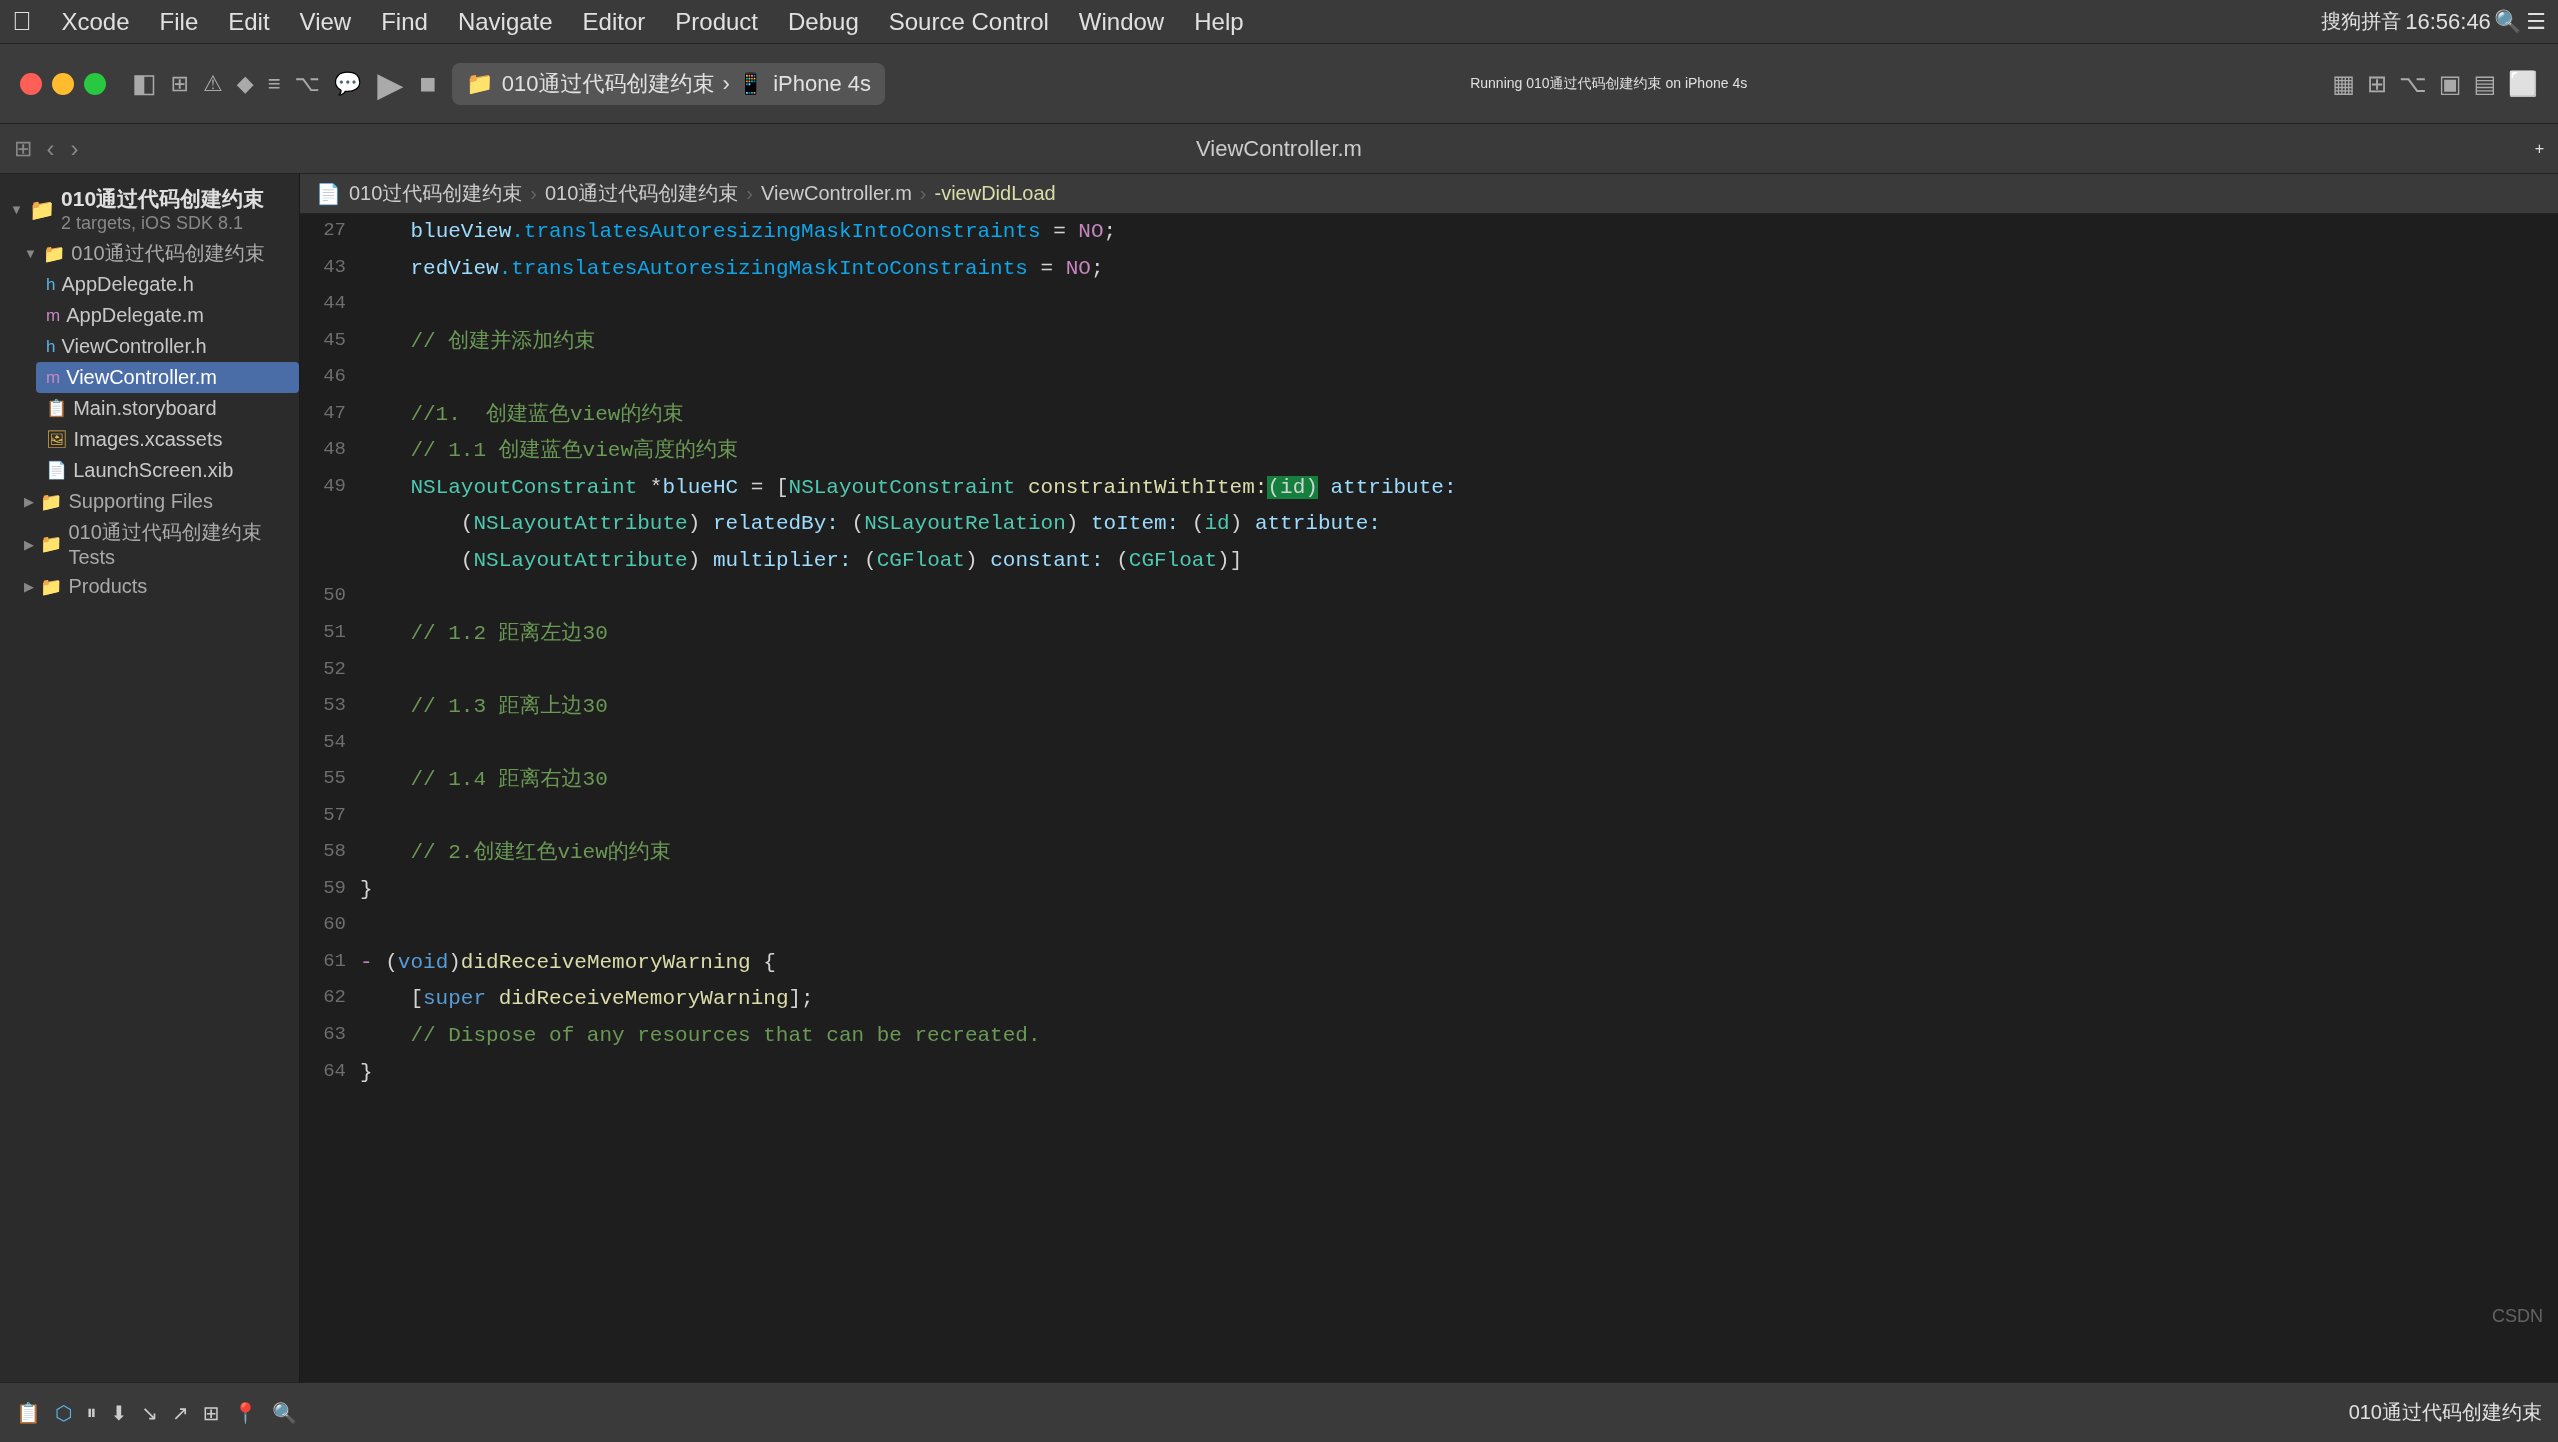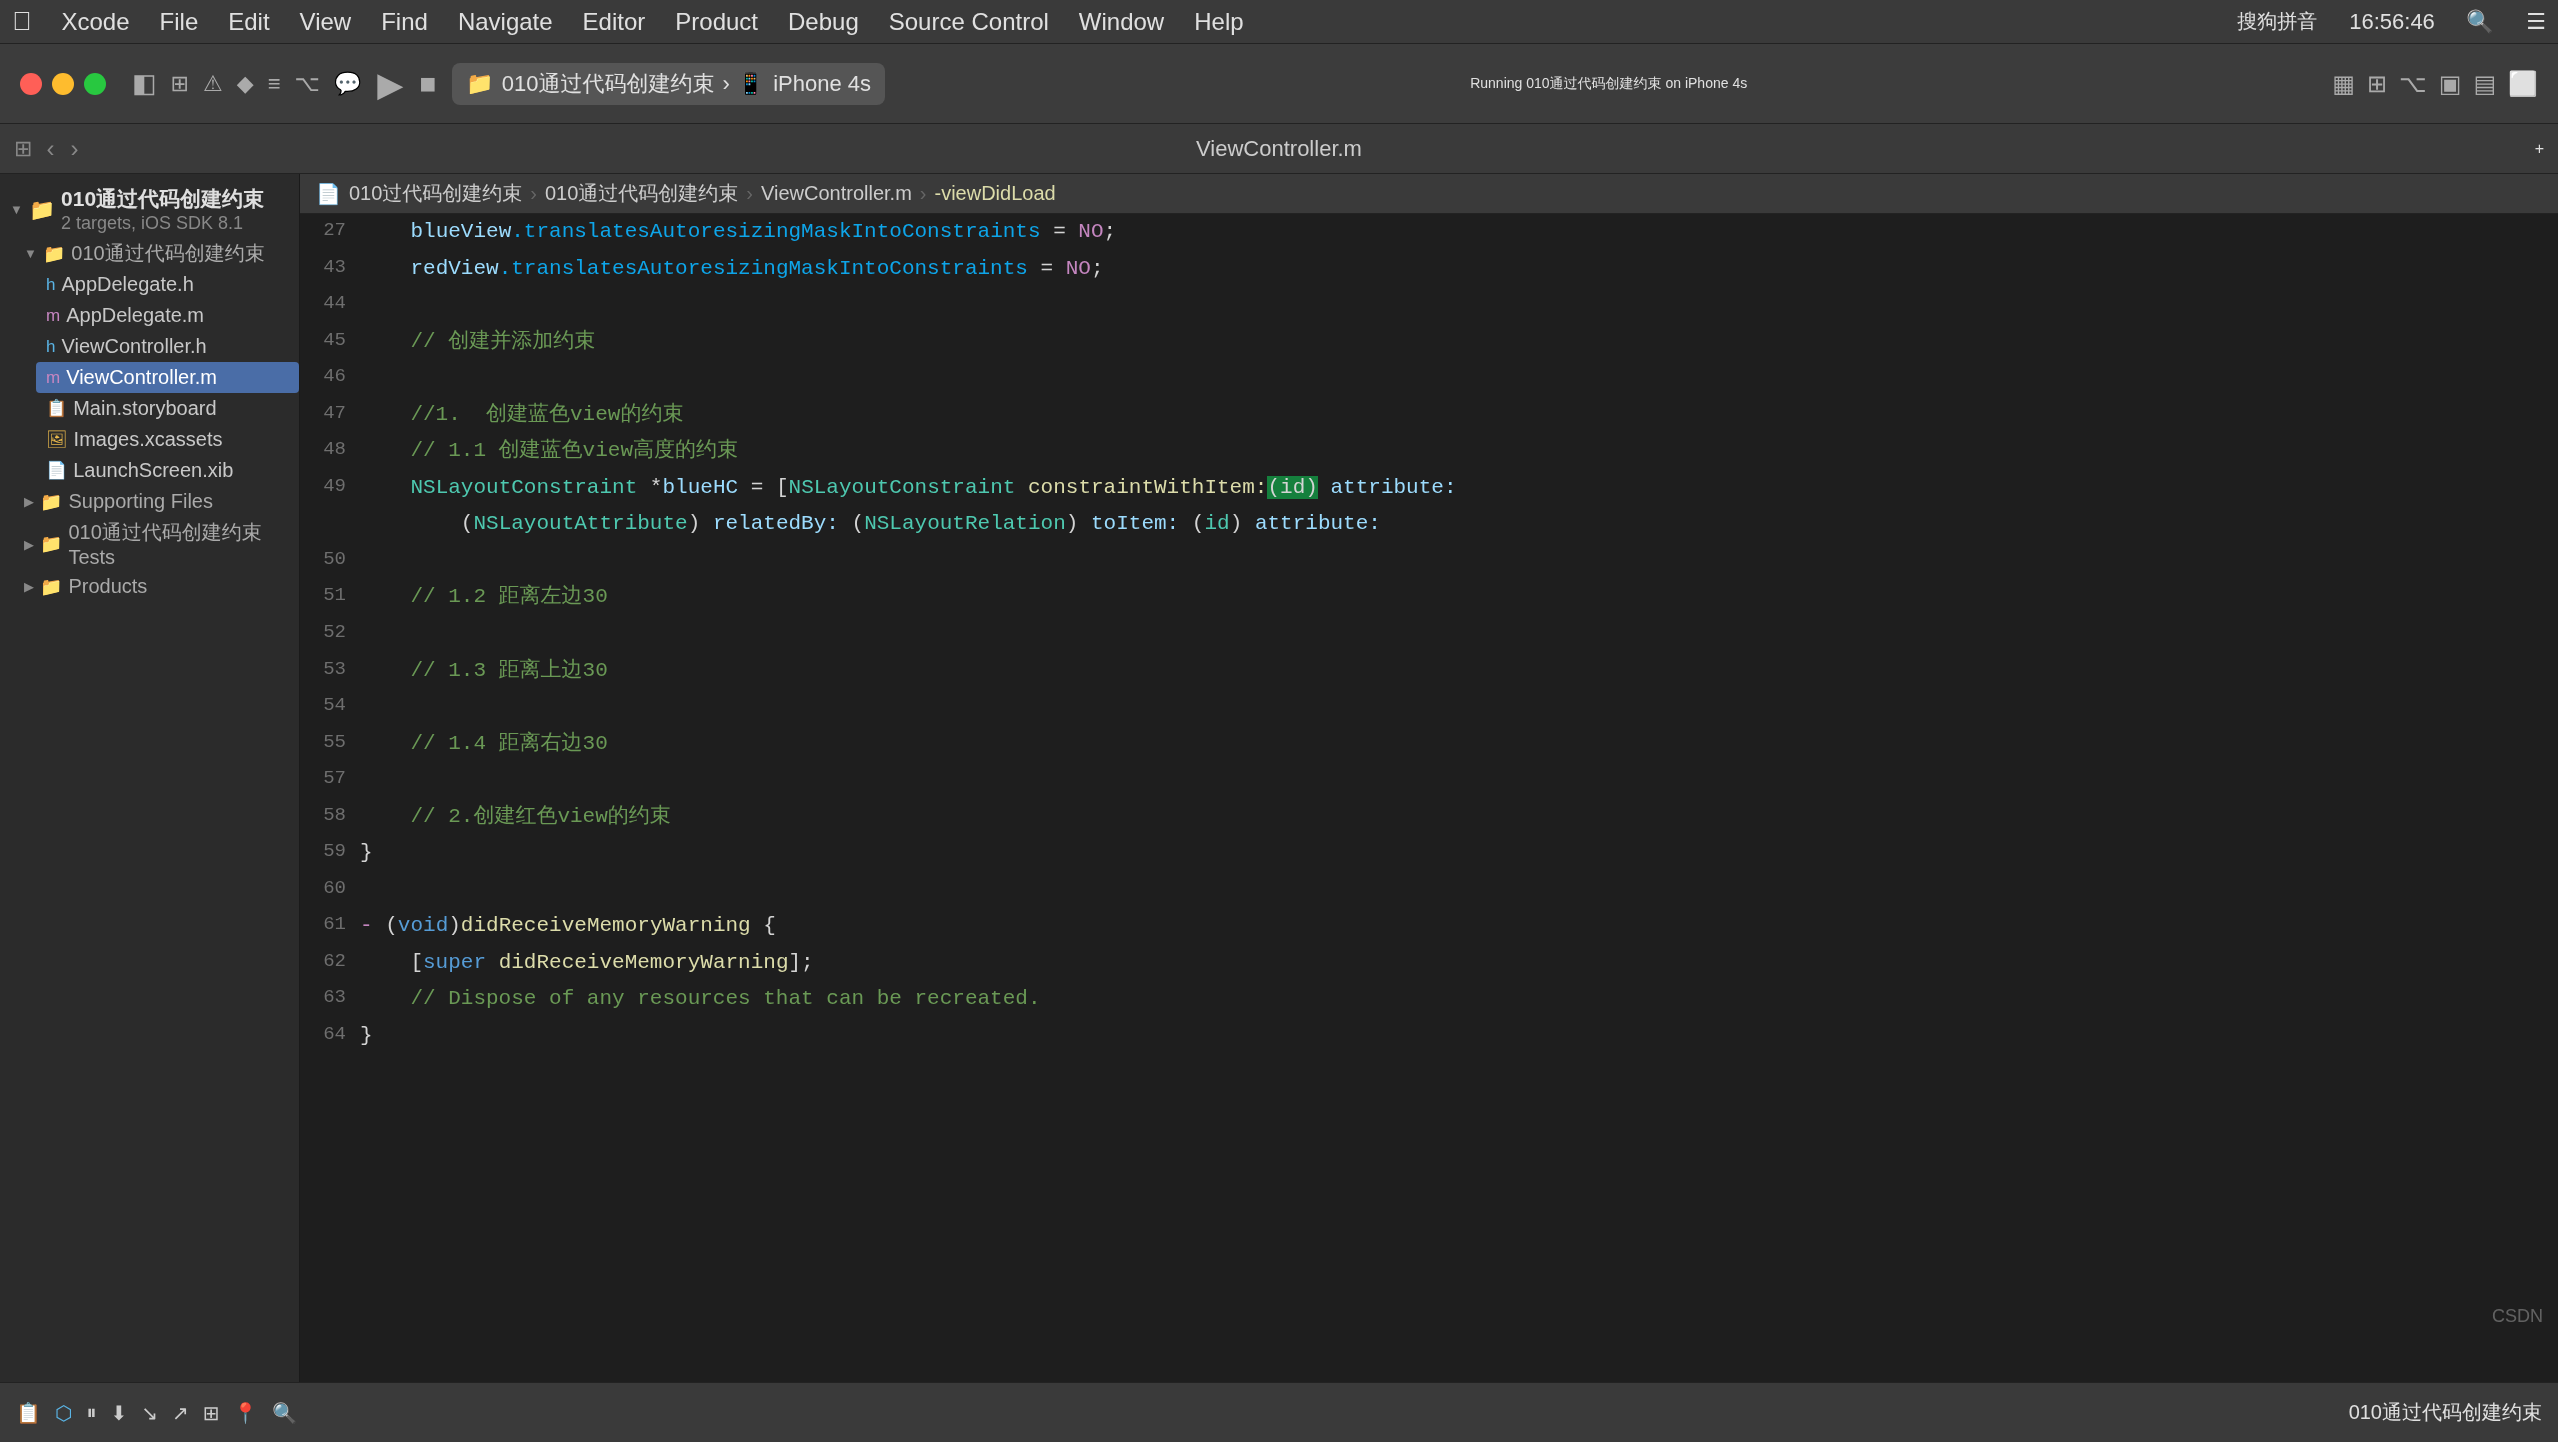--- a/index.html
+++ b/index.html
@@ -13,21 +13,21 @@
       align-items: center;
       padding: 0 12px;
       gap: 18px;
       font-size: 24px;
       color: #e0e0e0;
       border-bottom: 1px solid #222;
       position: relative;
     }
     .menubar-apple { font-size: 26px; margin-right: 6px; }
     .menubar-item { cursor: pointer; padding: 2px 6px; white-space: nowrap; }
-    .menubar-right { margin-left: auto; display: flex; align-items: center; gap: 32px; font-size: 22px; }
+    .menubar-right { margin-left: auto; display: flex; align-items: center; gap: 4px; font-size: 22px; }
 
     
     .toolbar {
       height: 80px;
       background: #3c3c3c;
       display: flex;
       align-items: center;
       padding: 0 20px;
       gap: 16px;
       border-bottom: 1px solid #222;
@@ -370,20 +370,24 @@
       </div>
 
       <div class="code-line" style="flex-wrap:wrap;">
         <span class="line-num">49</span>
         <span class="line-content">    <span class="cls">NSLayoutConstraint</span> *<span class="prop">blueHC</span> = [<span class="cls">NSLayoutConstraint</span> <span class="fn">constraintWithItem:</span><span class="highlight-bg">(id)</span> <span style="color:#9cdcfe;">attribute:</span></span>
       </div>
       <div class="code-line">
         <span class="line-num"></span>
         <span class="line-content">        (<span class="cls">NSLayoutAttribute</span>) <span style="color:#9cdcfe;">relatedBy:</span> (<span class="cls">NSLayoutRelation</span>) <span style="color:#9cdcfe;">toItem:</span> (<span class="cls">id</span>) <span style="color:#9cdcfe;">attribute:</span></span>
       </div>
+      <div class="code-line">
+        <span class="line-num"></span>
+        <span class="line-content">        (<span class="cls">NSLayoutAttribute</span>) <span style="color:#9cdcfe;">multiplier:</span> (<span class="cls">CGFloat</span>) <span style="color:#9cdcfe;">constant:</span> (<span class="cls">CGFloat</span>)]</span>
+      </div>
 
       <div class="code-line">
         <span class="line-num">50</span>
         <span class="line-content"> </span>
       </div>
 
       <div class="code-line">
         <span class="line-num">51</span>
         <span class="line-content comment">    // 1.2 距离左边30</span>
       </div>

